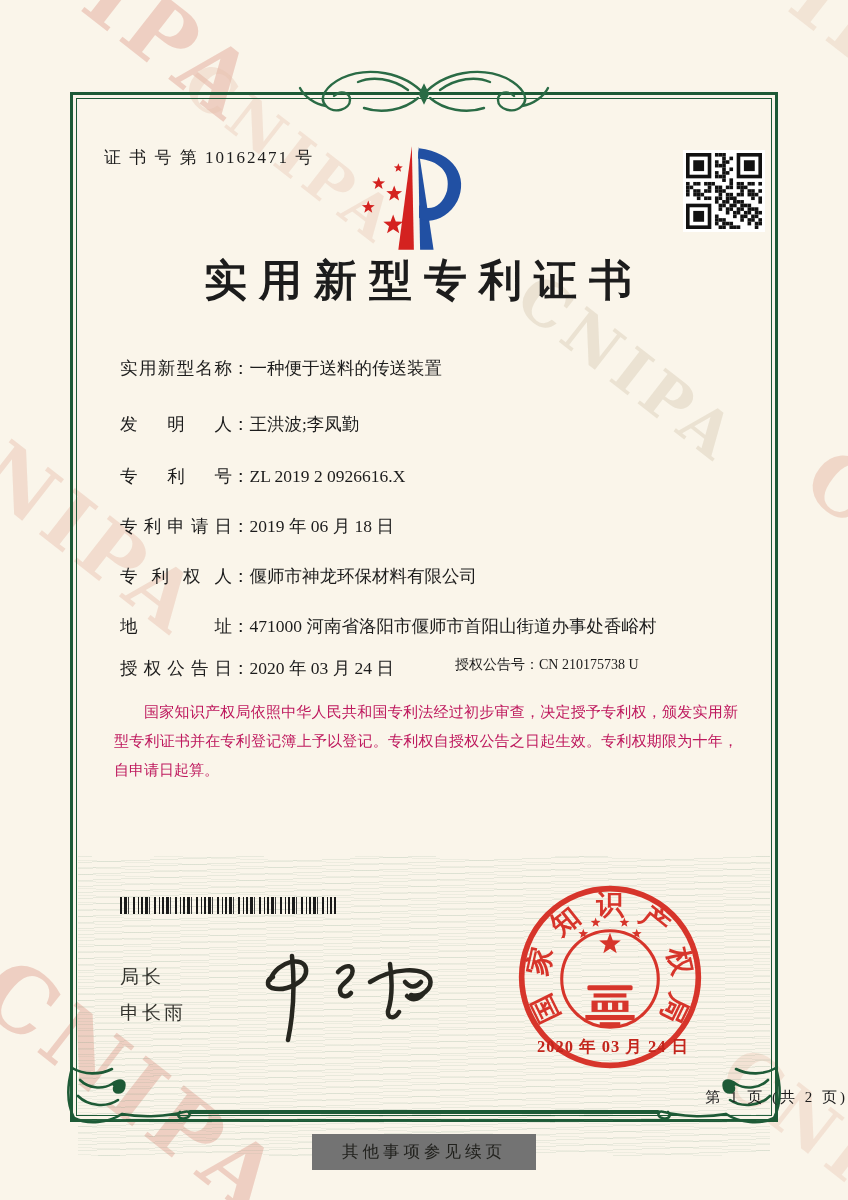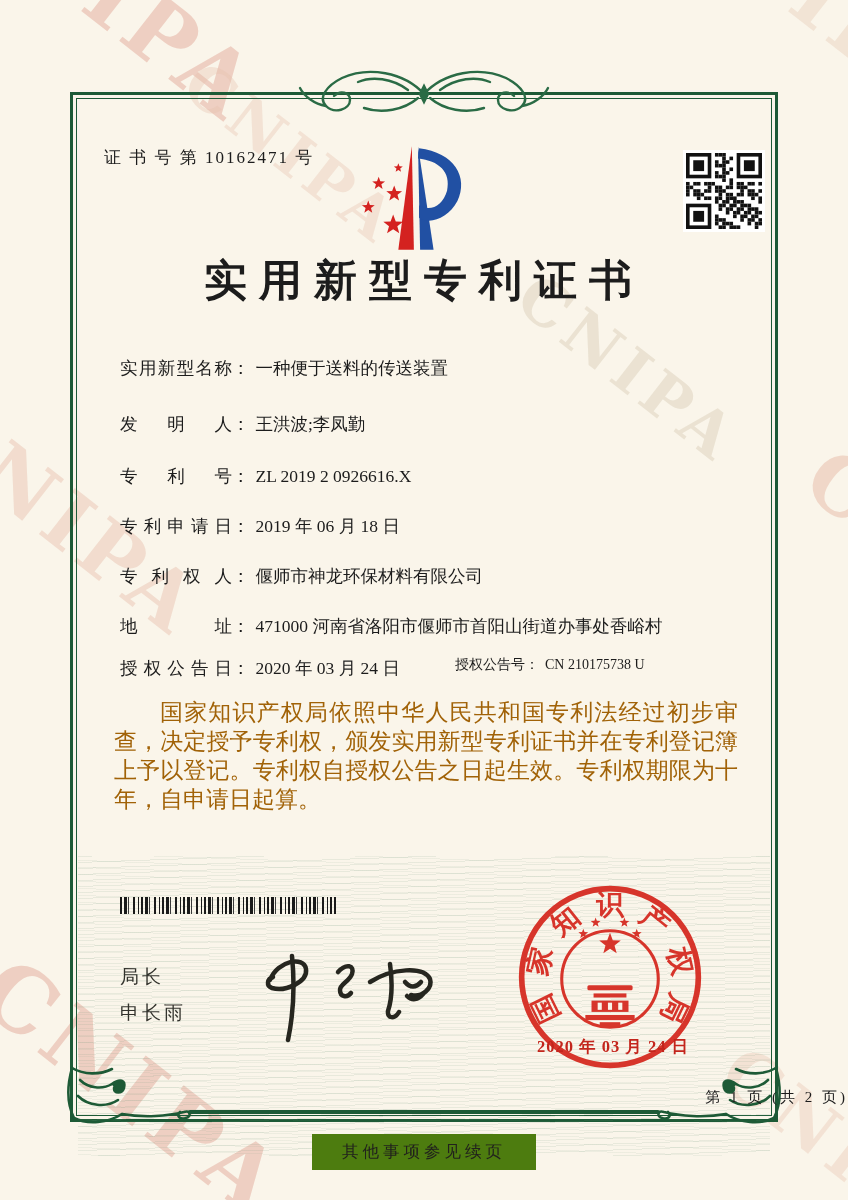--- a/index.html
+++ b/index.html
@@ -42,26 +42,26 @@
   }
   .qr{position:absolute;left:683px;top:150px;width:76px;height:76px;z-index:2;background:#fff;padding:3px;}
   .logo{position:absolute;left:352px;top:142px;width:130px;height:114px;z-index:2;}
   .title{
     position:absolute;left:0;top:252px;width:100%;text-align:center;z-index:2;
     font-size:43px;font-weight:bold;letter-spacing:12px;
   }
   
   .field-row{position:absolute;left:120px;font-size:17.5px;z-index:2;white-space:nowrap;}
   .flabel{display:inline-block;width:112px;text-align:justify;text-align-last:justify;vertical-align:bottom;}
-  .fvalue{margin-left:6px;}
+  .fvalue{}
   .grant-no{position:absolute;left:455px;top:656px;font-size:14px;z-index:2;white-space:nowrap;}
   
   .bodytext{
     position:absolute;left:114px;top:698px;width:624px;z-index:2;
-    font-size:23px;line-height:29px;color:#a16207;text-align:justify;
+    font-size:15px;line-height:29px;color:#be185d;text-align:justify;
   }
   .bodytext p{margin:0;text-indent:2em;}
   
   .barcode{
     position:absolute;left:120px;top:897px;width:216px;height:17px;z-index:2;
     background:
       repeating-linear-gradient(90deg,
         #1a1a1a 0 2px, rgba(0,0,0,0) 2px 4px,
         #1a1a1a 4px 7px, rgba(0,0,0,0) 7px 8px,
         #3a3a3a 8px 9px, rgba(0,0,0,0) 9px 13px,
@@ -78,21 +78,21 @@
     font-family:"Liberation Serif","DejaVu Serif",serif;}
   .seal-date{
     position:absolute;left:520px;top:1036px;width:186px;text-align:center;z-index:4;
     color:#c3251c;font-size:16.5px;letter-spacing:1px;font-weight:bold;
   }
   
   .page-info{position:absolute;left:0;top:1088px;width:100%;text-align:right;font-size:15px;
     letter-spacing:3px;z-index:2;}
   .note-strip{
     position:absolute;left:50%;top:1134px;transform:translateX(-50%);z-index:2;
-    background:#4d7c0f;padding:7px 30px;font-size:16.5px;letter-spacing:4px;color:#21211d;
+    background:#737373;padding:7px 30px;font-size:16.5px;letter-spacing:4px;color:#21211d;
   }
   svg{display:block;}
 </style>
 </head>
 <body>
 
 <div class="wm" style="left:-70px;top:-60px;font-size:88px;color:rgba(222,154,138,.42);">CNIPA</div>
 <div class="wm" style="left:165px;top:118px;font-size:60px;color:rgba(228,192,172,.35);">CNIPA</div>
 <div class="wm" style="left:640px;top:-58px;font-size:86px;color:rgba(230,200,180,.38);">CNIPA</div>
 <div class="wm" style="left:498px;top:332px;font-size:62px;color:rgba(206,192,166,.35);">CNIPA</div>

